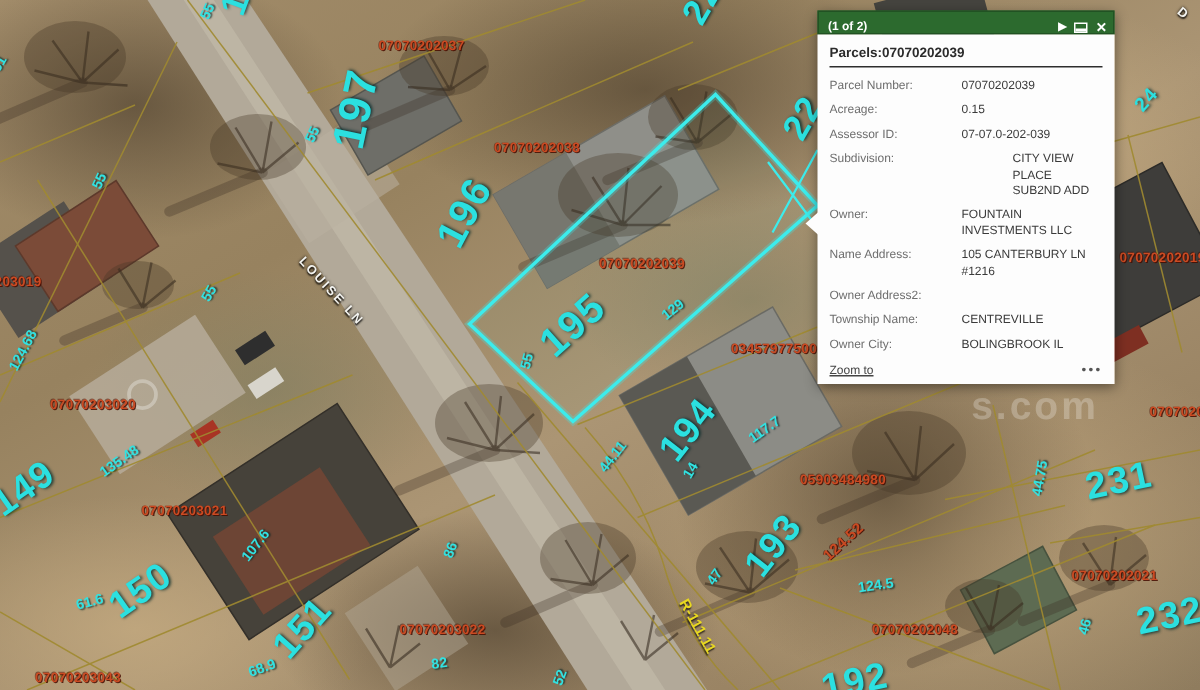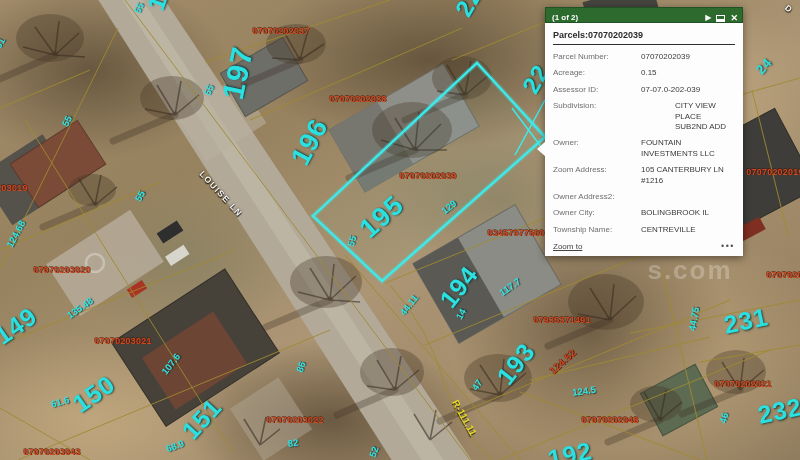--- a/index.html
+++ b/index.html
@@ -230,21 +230,21 @@
   <span class="maplabel dim" style="left:584px;top:391px;transform:translate(-50%,-50%) rotate(-8deg);">124.5</span>
   <span class="maplabel dim" style="left:694px;top:319px;transform:translate(-50%,-50%) rotate(-80deg);">44.75</span>
   <span class="maplabel dim" style="left:724px;top:418px;transform:translate(-50%,-50%) rotate(-75deg);">46</span>
   <span class="maplabel dim" style="left:0px;top:43px;transform:translate(-50%,-50%) rotate(-60deg);">51</span>
 
   <span class="maplabel pid" style="left:281px;top:31px;transform:translate(-50%,-50%);">07070202037</span>
   <span class="maplabel pid" style="left:358px;top:99px;transform:translate(-50%,-50%);">07070202038</span>
   <span class="maplabel pid" style="left:428px;top:176px;transform:translate(-50%,-50%);">07070202039</span>
   <span class="maplabel pid" style="left:516px;top:233px;transform:translate(-50%,-50%);">03457977500</span>
   <span class="maplabel pid" style="left:775px;top:172px;transform:translate(-50%,-50%);">07070202019</span>
-  <span class="maplabel pid" style="left:562px;top:320px;transform:translate(-50%,-50%);">07935371491</span>
+  <span class="maplabel pid" style="left:562px;top:320px;transform:translate(-50%,-50%);">05903484980</span>
   <span class="maplabel pid" style="left:610px;top:420px;transform:translate(-50%,-50%);">07070202048</span>
   <span class="maplabel pid" style="left:743px;top:384px;transform:translate(-50%,-50%);">07070202021</span>
   <span class="maplabel pid" style="left:795px;top:275px;transform:translate(-50%,-50%);">07070202020</span>
   <span class="maplabel pid" style="left:-1px;top:188px;transform:translate(-50%,-50%);">07070203019</span>
   <span class="maplabel pid" style="left:62px;top:270px;transform:translate(-50%,-50%);">07070203020</span>
   <span class="maplabel pid" style="left:123px;top:341px;transform:translate(-50%,-50%);">07070203021</span>
   <span class="maplabel pid" style="left:295px;top:420px;transform:translate(-50%,-50%);">07070203022</span>
   <span class="maplabel pid" style="left:52px;top:452px;transform:translate(-50%,-50%);">07070203043</span>
   <span class="maplabel pid" style="left:563px;top:362px;font-size:10px;transform:translate(-50%,-50%) rotate(-42deg);">124.52</span>
 
@@ -279,34 +279,34 @@
         </div>
       <div class="prow">
           <span class="plabel">Subdivision:</span>
           <span class="pvalue" style="width:96px;margin-left:34px;">CITY VIEW PLACE SUB2ND ADD</span>
         </div>
       <div class="prow">
           <span class="plabel">Owner:</span>
           <span class="pvalue" style="width:96px;">FOUNTAIN INVESTMENTS LLC</span>
         </div>
       <div class="prow">
-          <span class="plabel">Zoom Address:</span>
+          <span class="plabel">Name Address:</span>
           <span class="pvalue" style="width:96px;">105 CANTERBURY LN #1216</span>
         </div>
       <div class="prow">
           <span class="plabel">Owner Address2:</span>
           <span class="pvalue"></span>
         </div>
       <div class="prow">
+          <span class="plabel">Township Name:</span>
+          <span class="pvalue">CENTREVILLE</span>
+        </div>
+      <div class="prow">
           <span class="plabel">Owner City:</span>
           <span class="pvalue">BOLINGBROOK IL</span>
-        </div>
-      <div class="prow">
-          <span class="plabel">Township Name:</span>
-          <span class="pvalue">CENTREVILLE</span>
         </div>
 
       <div id="popup-footer">
         <span id="zoom-to">Zoom to</span>
         <span id="more-dots">•••</span>
       </div>
     </div>
   </div>
 </div>
 

